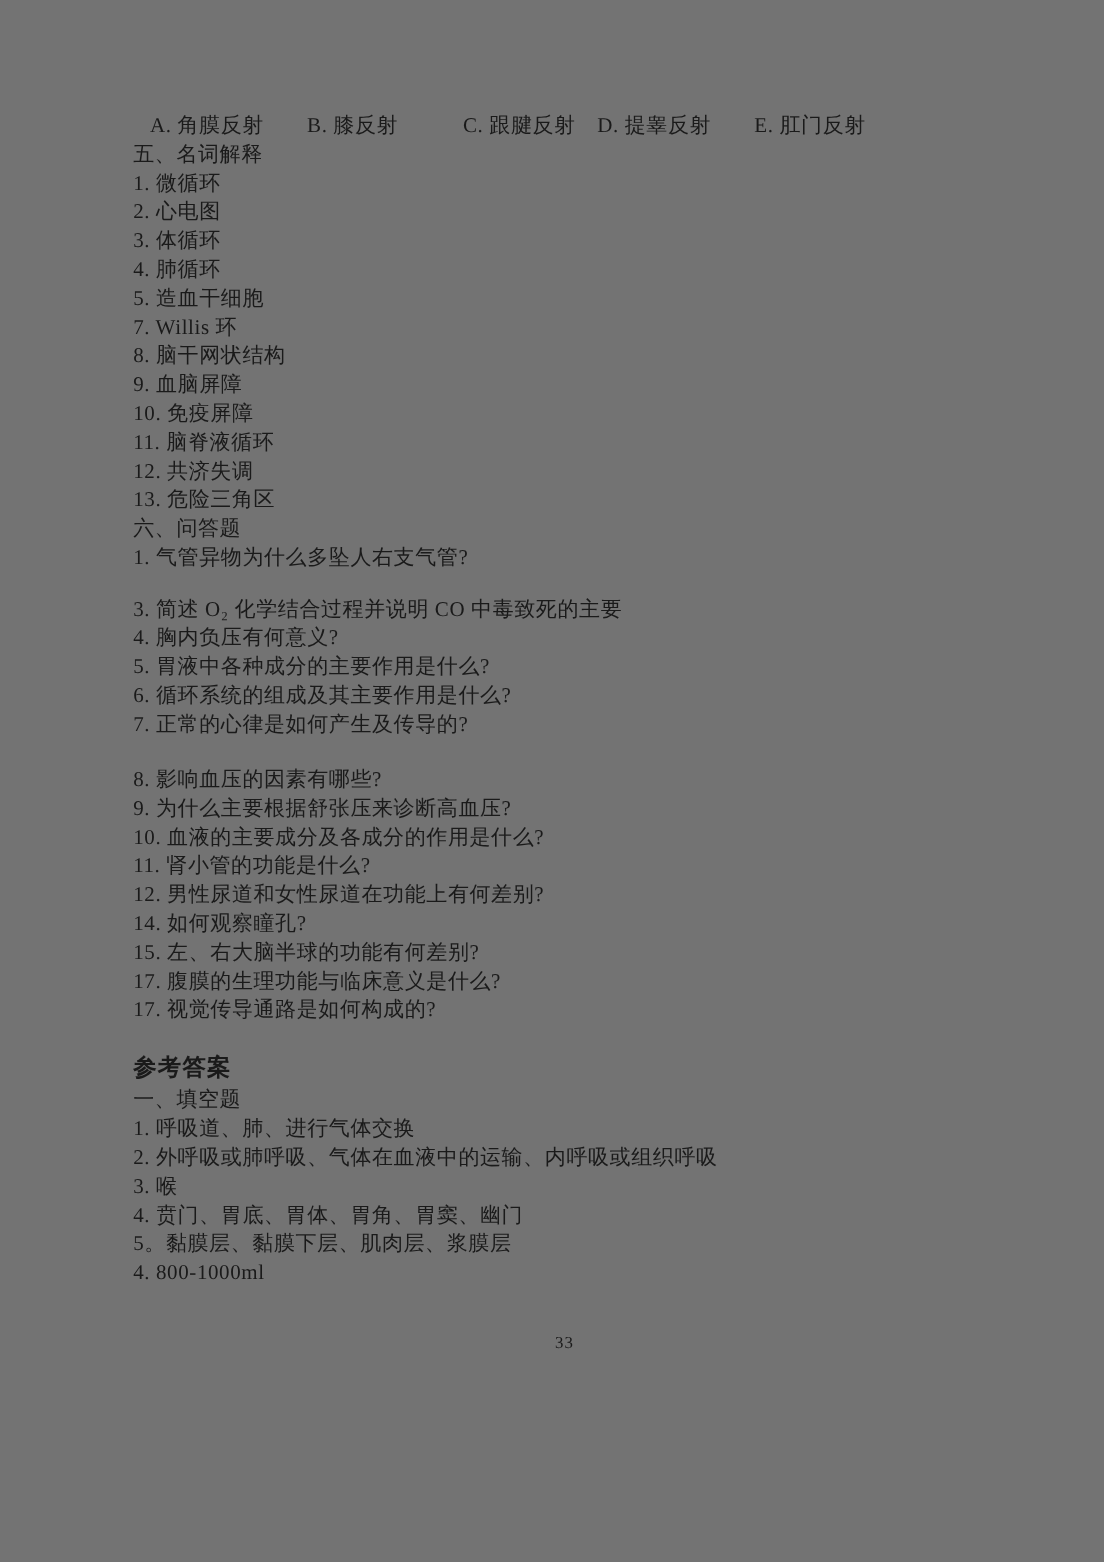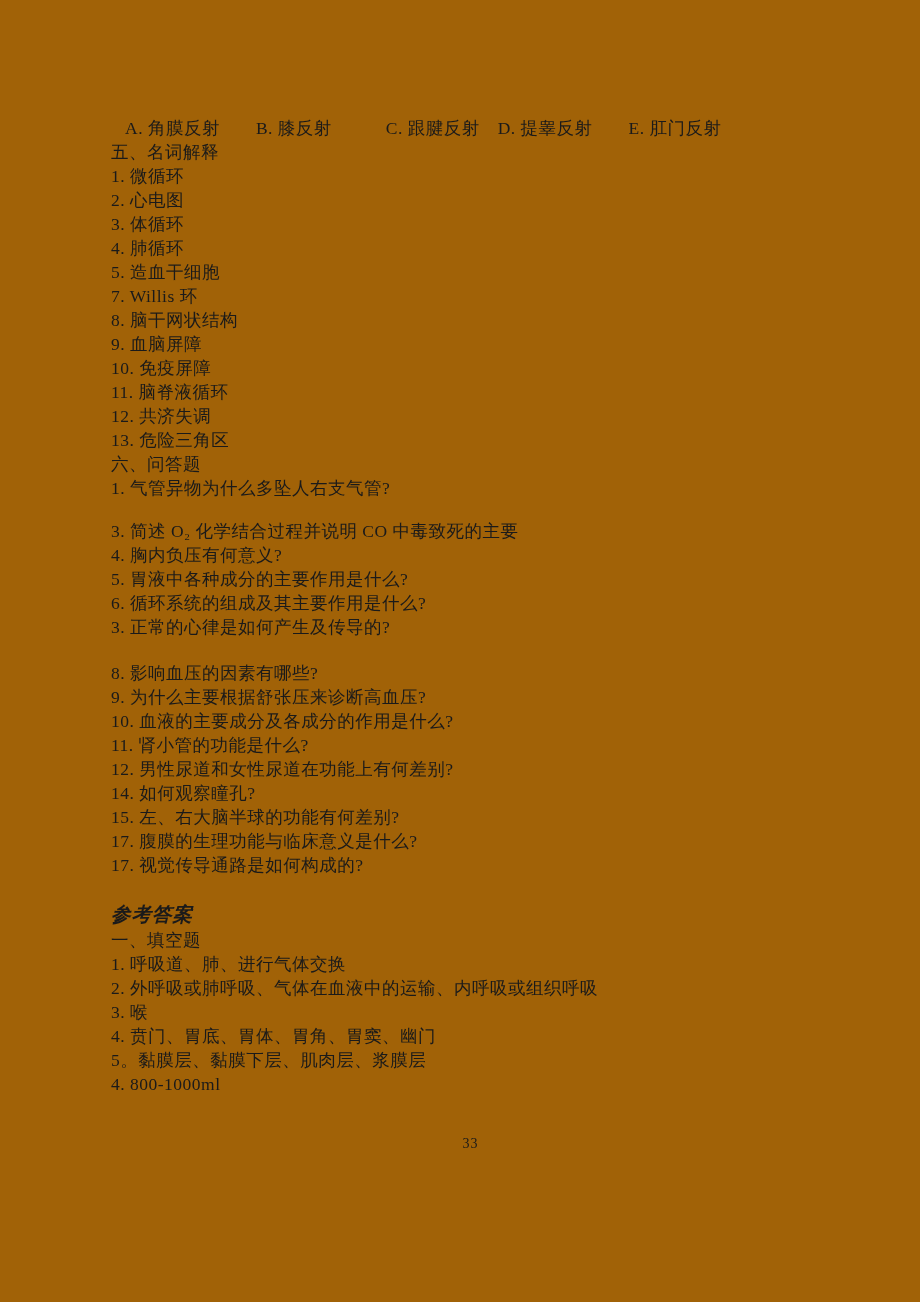--- a/index.html
+++ b/index.html
@@ -11,22 +11,22 @@
     width: 920px;
     height: 1302px;
     overflow: hidden;
     font-family: "Liberation Serif", "DejaVu Serif", serif;
     color: #1a1a1a;
   }
   .page {
     box-sizing: border-box;
     width: 920px;
     height: 1302px;
-    padding: 116px 90px 0 111px;
-    background: #a16207;
+    padding: 92px 90px 0 111px;
+    background: #737373;
     position: relative;
   }
   .line {
     font-size: 17.5px;
     line-height: 24px;
     height: 24px;
     white-space: pre-wrap;
     letter-spacing: 0.5px;
   }
   .indent {
@@ -34,21 +34,20 @@
   }
   .gap-sm { margin-top: 19px; }
   .gap-md { margin-top: 22px; }
   .gap-lg { margin-top: 25px; }
   .answers-title {
     font-weight: bold;
     font-size: 19.5px;
     height: 26px;
     line-height: 26px;
     letter-spacing: 1px;
-    font-style: italic;
   }
   .page-number {
     margin-top: 38px;
     text-align: center;
     font-size: 14px;
     line-height: 20px;
     letter-spacing: 1px;
   }
 </style>
 </head>
@@ -71,21 +70,21 @@
   <div class="line">11. 脑脊液循环</div>
   <div class="line">12. 共济失调</div>
   <div class="line">13. 危险三角区</div>
 
   <div class="line">六、问答题</div>
   <div class="line">1. 气管异物为什么多坠人右支气管?</div>
   <div class="line gap-sm">3. 简述 O₂ 化学结合过程并说明 CO 中毒致死的主要</div>
   <div class="line">4. 胸内负压有何意义?</div>
   <div class="line">5. 胃液中各种成分的主要作用是什么?</div>
   <div class="line">6. 循环系统的组成及其主要作用是什么?</div>
-  <div class="line">3. 正常的心律是如何产生及传导的?</div>
+  <div class="line">7. 正常的心律是如何产生及传导的?</div>
   <div class="line gap-md">8. 影响血压的因素有哪些?</div>
   <div class="line">9. 为什么主要根据舒张压来诊断高血压?</div>
   <div class="line">10. 血液的主要成分及各成分的作用是什么?</div>
   <div class="line">11. 肾小管的功能是什么?</div>
   <div class="line">12. 男性尿道和女性尿道在功能上有何差别?</div>
   <div class="line">14. 如何观察瞳孔?</div>
   <div class="line">15. 左、右大脑半球的功能有何差别?</div>
   <div class="line">17. 腹膜的生理功能与临床意义是什么?</div>
   <div class="line">17. 视觉传导通路是如何构成的?</div>
 

